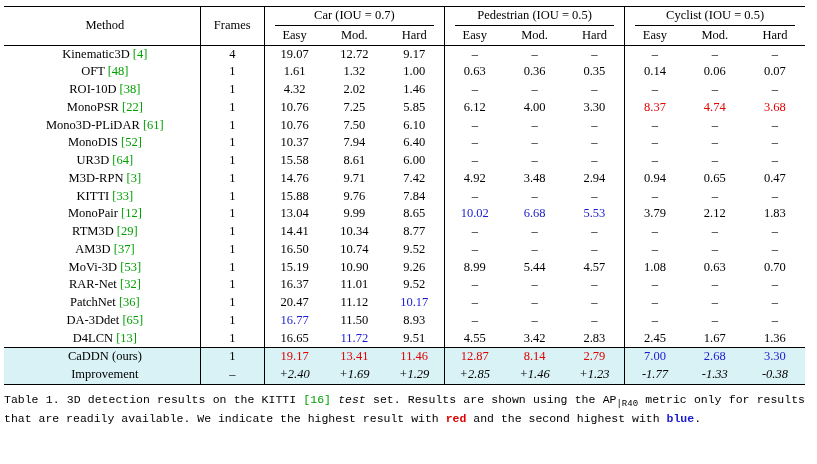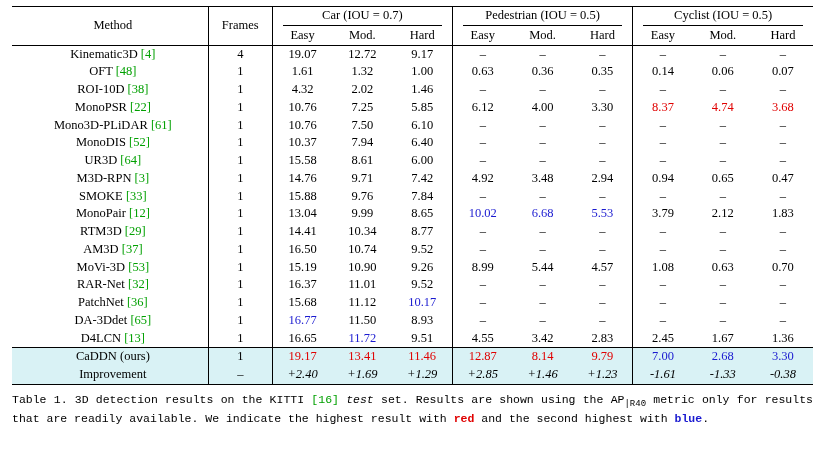--- a/index.html
+++ b/index.html
@@ -12,21 +12,21 @@
     height: 464px;
     font-family: "Liberation Serif", serif;
     color: #000000;
     overflow: hidden;
   }
   .page {
     position: relative;
     width: 817px;
     height: 464px;
     box-sizing: border-box;
-    padding: 6px 8px 0 12px;
+    padding: 6px 8px 0 4px;
   }
   table.results {
     border-collapse: collapse;
     width: 801px;
     font-size: 12.5px;
     table-layout: fixed;
   }
   table.results td, table.results th {
     padding: 0;
     font-weight: normal;
@@ -215,21 +215,21 @@
           <td>9.71</td>
           <td>7.42</td>
           <td class="vsep-l">4.92</td>
           <td>3.48</td>
           <td>2.94</td>
           <td class="vsep-l">0.94</td>
           <td>0.65</td>
           <td>0.47</td>
         </tr>
         <tr>
-          <td class="method-cell"><span>SMOKE </span><span class="cite">[33]</span></td>
+          <td class="method-cell"><span>KITTI </span><span class="cite">[33]</span></td>
           <td class="vsep-l">1</td>
           <td class="vsep-l">15.88</td>
           <td>9.76</td>
           <td>7.84</td>
           <td class="vsep-l">–</td>
           <td>–</td>
           <td>–</td>
           <td class="vsep-l">–</td>
           <td>–</td>
           <td>–</td>
@@ -295,21 +295,21 @@
           <td class="vsep-l">–</td>
           <td>–</td>
           <td>–</td>
           <td class="vsep-l">–</td>
           <td>–</td>
           <td>–</td>
         </tr>
         <tr>
           <td class="method-cell"><span>PatchNet </span><span class="cite">[36]</span></td>
           <td class="vsep-l">1</td>
-          <td class="vsep-l">15.68</td>
+          <td class="vsep-l">20.47</td>
           <td>11.12</td>
           <td class="blue">10.17</td>
           <td class="vsep-l">–</td>
           <td>–</td>
           <td>–</td>
           <td class="vsep-l">–</td>
           <td>–</td>
           <td>–</td>
         </tr>
         <tr>
@@ -341,35 +341,35 @@
       </tbody>
     <tbody id="foot-rows">
         <tr class="hi-row">
           <td class="ours-name">CaDDN (ours)</td>
           <td class="vsep-l bold">1</td>
           <td class="vsep-l red">19.17</td>
           <td class="red">13.41</td>
           <td class="red">11.46</td>
           <td class="vsep-l red">12.87</td>
           <td class="red">8.14</td>
-          <td class="red">9.79</td>
+          <td class="red">2.79</td>
           <td class="vsep-l blue">7.00</td>
           <td class="blue">2.68</td>
           <td class="blue">3.30</td>
         </tr>
         <tr class="hi-row rule-thick">
           <td class="imp-name">Improvement</td>
           <td class="vsep-l italic">–</td>
           <td class="vsep-l italic">+2.40</td>
           <td class="italic">+1.69</td>
           <td class="italic">+1.29</td>
           <td class="vsep-l italic">+2.85</td>
           <td class="italic">+1.46</td>
           <td class="italic">+1.23</td>
-          <td class="vsep-l italic">-1.61</td>
+          <td class="vsep-l italic">-1.77</td>
           <td class="italic">-1.33</td>
           <td class="italic">-0.38</td>
         </tr>
       </tbody>
   </table>
 
   <div class="caption">
     <span class="lbl">Table 1.</span><span> 3D detection results on the KITTI </span><span class="cite">[16]</span><span class="italic"> test</span><span> set. Results are shown using the AP</span><sub style="font-size:9px">|R40</sub><span> metric only for results that are readily available. We indicate the highest result with </span><span class="cap-red">red</span><span> and the second highest with </span><span class="cap-blue">blue</span><span>.</span>
   </div>
 

